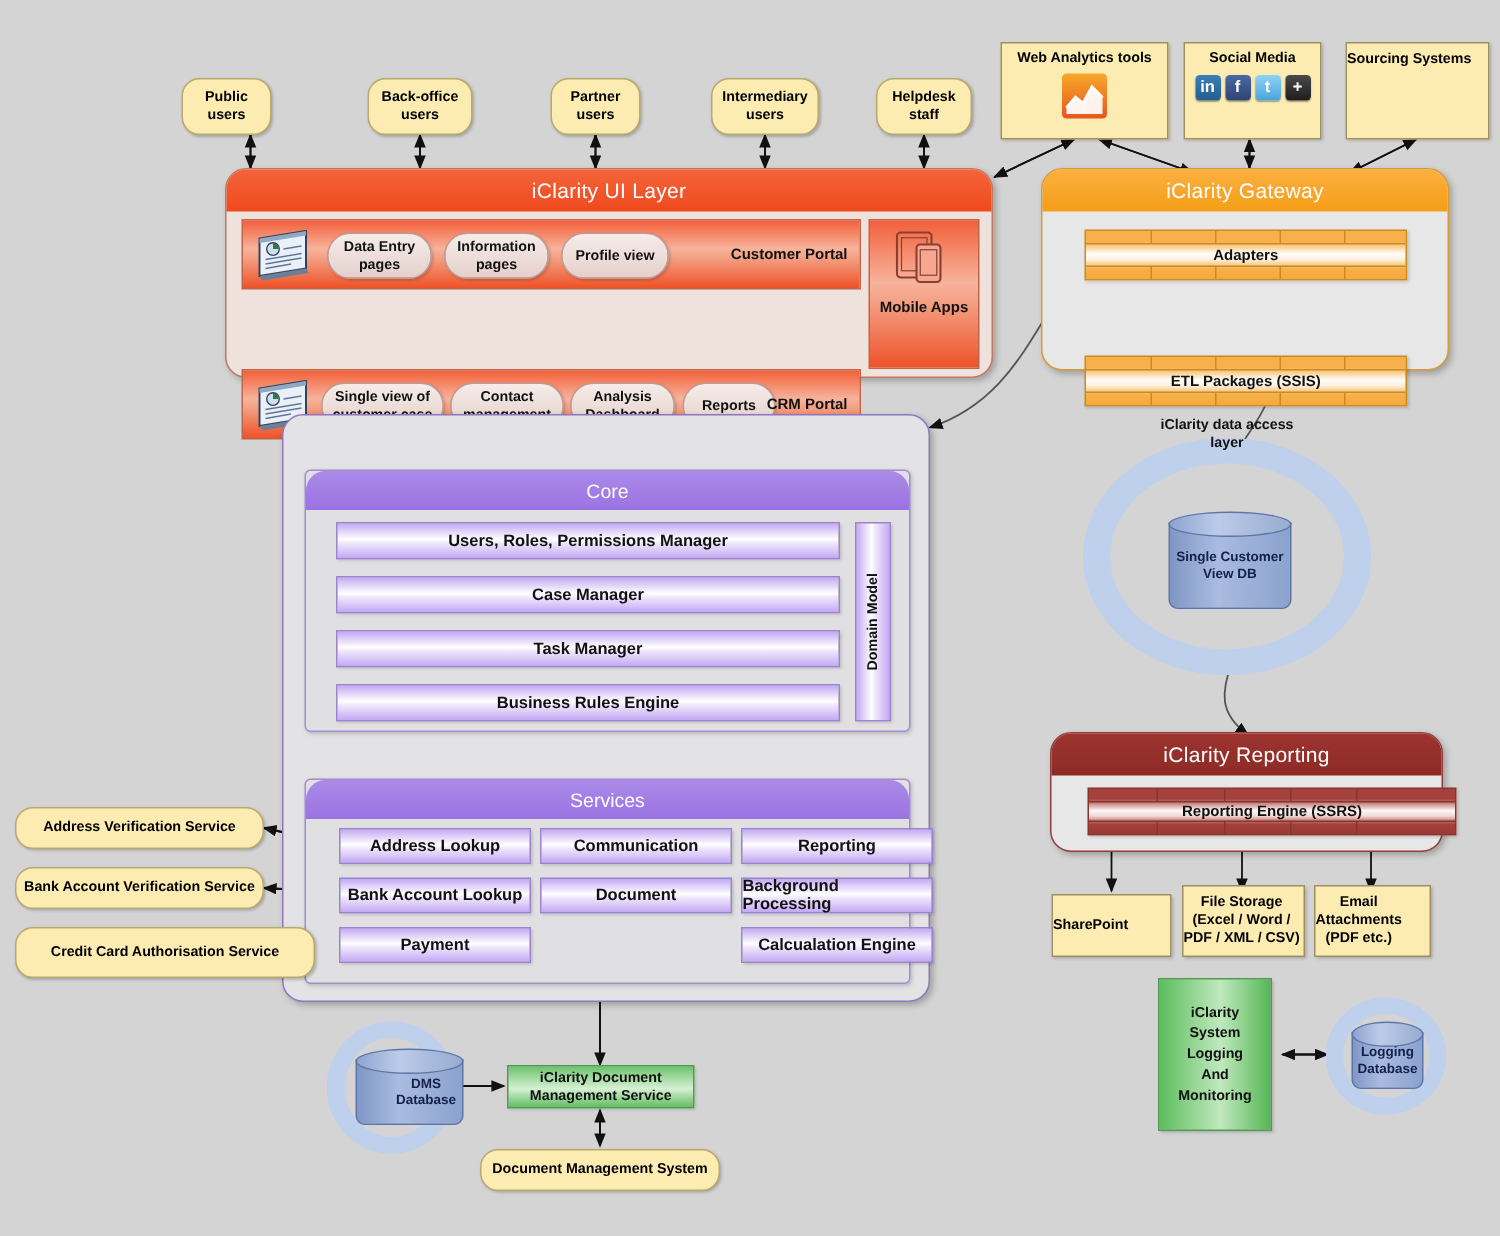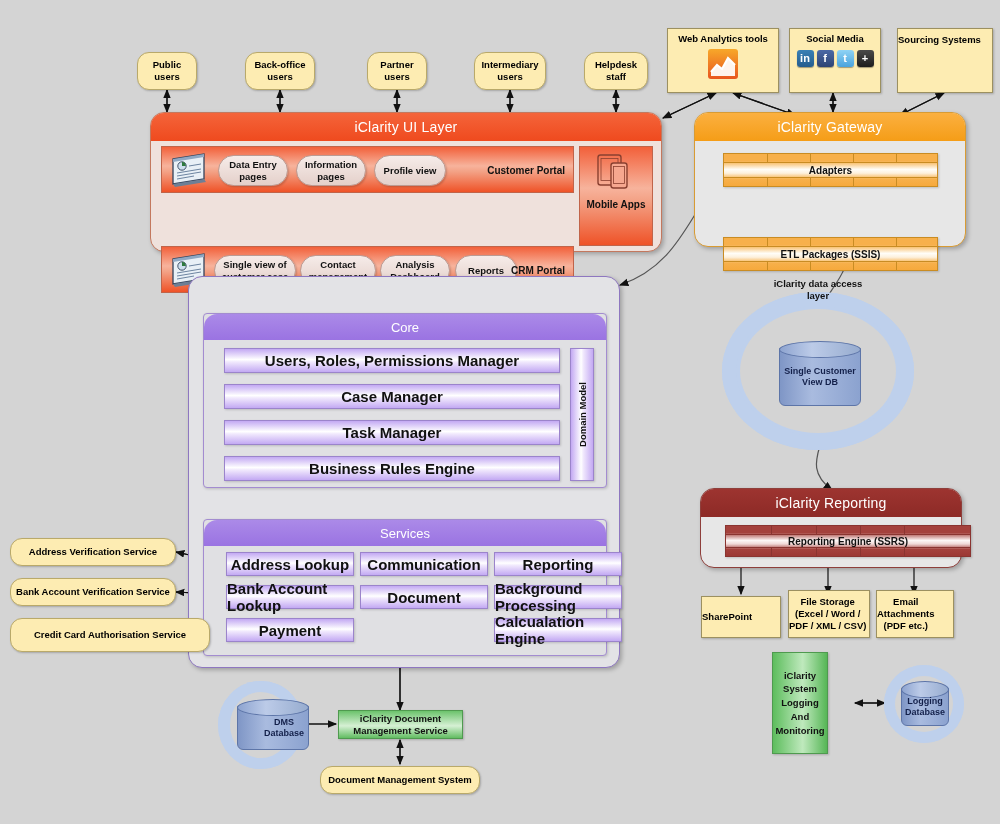--- a/index.html
+++ b/index.html
@@ -95,21 +95,21 @@
     position:absolute;left:0;top:0;right:0;height:26px;
     display:flex;align-items:center;justify-content:center;
     color:#fff;font-size:13px;
     background:linear-gradient(#ab8ae8,#9a73e2);
     border-radius:13px 13px 0 0;
   }
   .vbar{
     border:1px solid #9b84cb;
     background:linear-gradient(to bottom,#c3a9f3 0%,#ffffff 46%,#f1e9fd 56%,#c3a9f3 100%);
     display:flex;align-items:center;justify-content:center;
-    font-size:15px;font-weight:bold;color:#111;
+    font-size:11px;font-weight:bold;color:#111;
     box-shadow:1px 1px 2px rgba(0,0,0,.16);
   }
   .vbar-vert{
     border:1px solid #9b84cb;
     background:linear-gradient(to right,#c3a9f3 0%,#ffffff 46%,#f1e9fd 56%,#c3a9f3 100%);
     display:flex;align-items:center;justify-content:center;
     box-shadow:1px 1px 2px rgba(0,0,0,.16);
   }
   .vbar-vert span{transform:rotate(-90deg);white-space:nowrap;
     font-size:9.5px;font-weight:bold;color:#111;}
@@ -252,21 +252,21 @@
 
     <line x1="741" y1="560" x2="741" y2="594" marker-end="url(#ah)"></line>
     <line x1="828" y1="560" x2="828" y2="594" marker-end="url(#ah)"></line>
     <line x1="914" y1="560" x2="914" y2="594" marker-end="url(#ah)"></line>
 
     <line x1="855" y1="703" x2="885" y2="703" marker-end="url(#ah)"></line>
     <line x1="885" y1="703" x2="855" y2="703" marker-end="url(#ah)"></line>
   </g>
 </svg>
 
-<div class="abs pill" style="left:137px;top:52px;width:60px;height:38px;text-align:center;">
+<div class="abs pill" style="left:121px;top:52px;width:60px;height:38px;text-align:center;">
   <span>Public<br>users</span>
   </div>
 <div class="abs pill" style="left:245px;top:52px;width:70px;height:38px;">
   <span>Back-office<br>users</span>
   </div>
 <div class="abs pill" style="left:367px;top:52px;width:60px;height:38px;">
   <span>Partner<br>users</span>
   </div>
 <div class="abs pill" style="left:474px;top:52px;width:72px;height:38px;">
   <span>Intermediary<br>users</span>
@@ -514,21 +514,21 @@
   </div>
 
 <div class="abs green" style="left:338px;top:710px;width:125px;height:29px;">
   <span>iClarity Document<br>Management Service</span>
   </div>
 
 <div class="abs pill" style="left:320px;top:766px;width:160px;height:28px;">
   <span>Document Management System</span>
   </div>
 
-<div class="abs green-tall" style="left:772px;top:652px;width:56px;height:102px;">
+<div class="abs green-tall" style="left:772px;top:652px;width:76px;height:102px;">
   <span>iClarity<br>System<br>Logging<br>And<br>Monitoring</span>
   </div>
 
 <div class="abs halo" style="left:884px;top:665px;width:80px;height:78px;"></div>
 <div class="abs halo-inner" style="left:895px;top:676px;width:58px;height:56px;"></div>
 <div class="cyl" style="left:901px;top:688px;width:46px;height:36px;">
   <span>Logging<br>Database</span>
   </div>
 
 </body></html>

